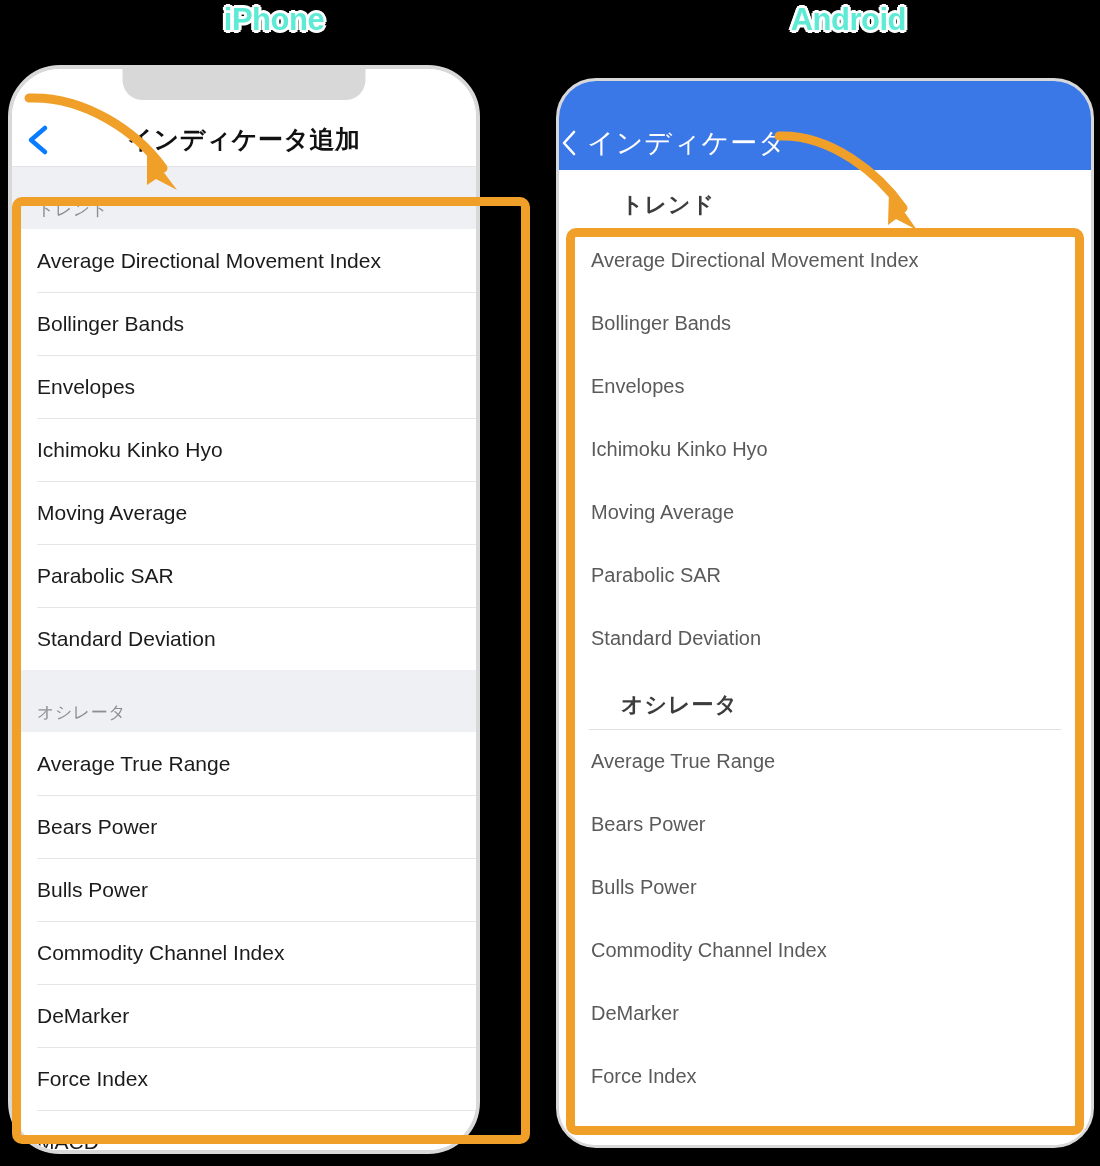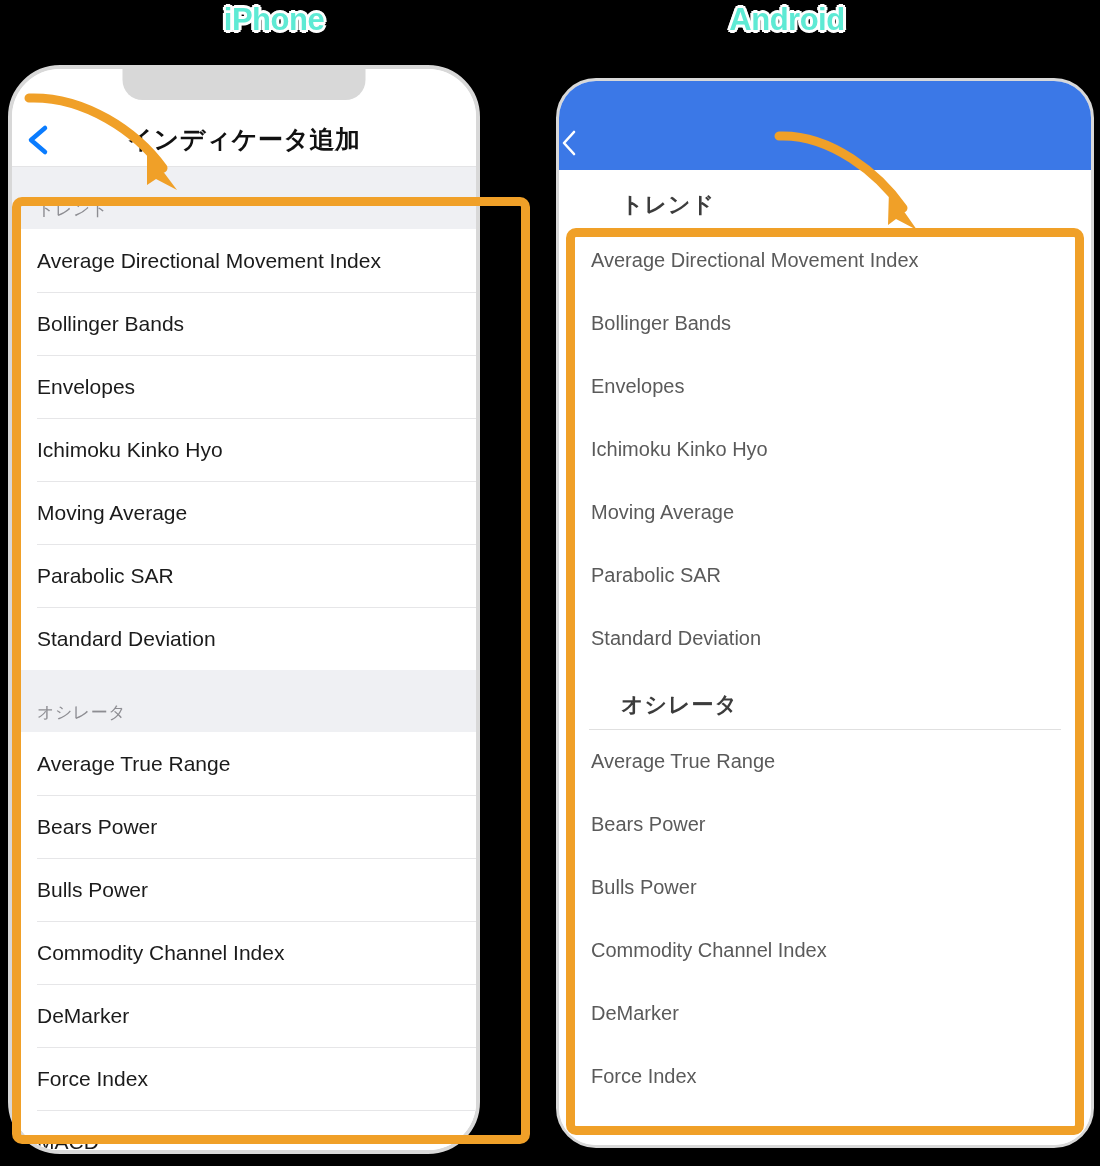--- a/index.html
+++ b/index.html
@@ -26,21 +26,21 @@
     text-shadow:
        2px  0 #ffffff,  -2px  0 #ffffff,
        0  2px #ffffff,   0 -2px #ffffff,
        2px  2px #ffffff, -2px  2px #ffffff,
        2px -2px #ffffff, -2px -2px #ffffff,
        3px  0 #ffffff,  -3px  0 #ffffff,
        0  3px #ffffff,   0 -3px #ffffff;
     white-space: nowrap;
   }
   #caption-iphone { left: 203px; width: 142px; text-align: center; }
-  #caption-android { left: 704px; width: 166px; text-align: center; }
+  #caption-android { left: 740px; width: 166px; text-align: right; }
 
   
   .phone {
     position: absolute;
     background: #ffffff;
     box-sizing: border-box;
     overflow: hidden;
   }
 
   
@@ -259,20 +259,21 @@
     <div class="ios-row">MACD</div>
   </div>
 </div>
 
 <div class="phone" id="phone-android">
 
   <div class="android-appbar">
     <svg class="android-back" viewBox="0 0 26 34">
       <polyline points="17,6 7,17 17,28" fill="none" stroke="#ffffff" stroke-width="2.6" stroke-linecap="round" stroke-linejoin="round"></polyline>
     </svg>
+    <div class="android-title">インディケータ</div>
   </div>
 
   <div class="android-body">
     <div class="android-section-header first">トレンド</div>
 
     <div class="android-row">Average Directional Movement Index</div>
     <div class="android-row">Bollinger Bands</div>
     <div class="android-row">Envelopes</div>
     <div class="android-row">Ichimoku Kinko Hyo</div>
     <div class="android-row">Moving Average</div>

